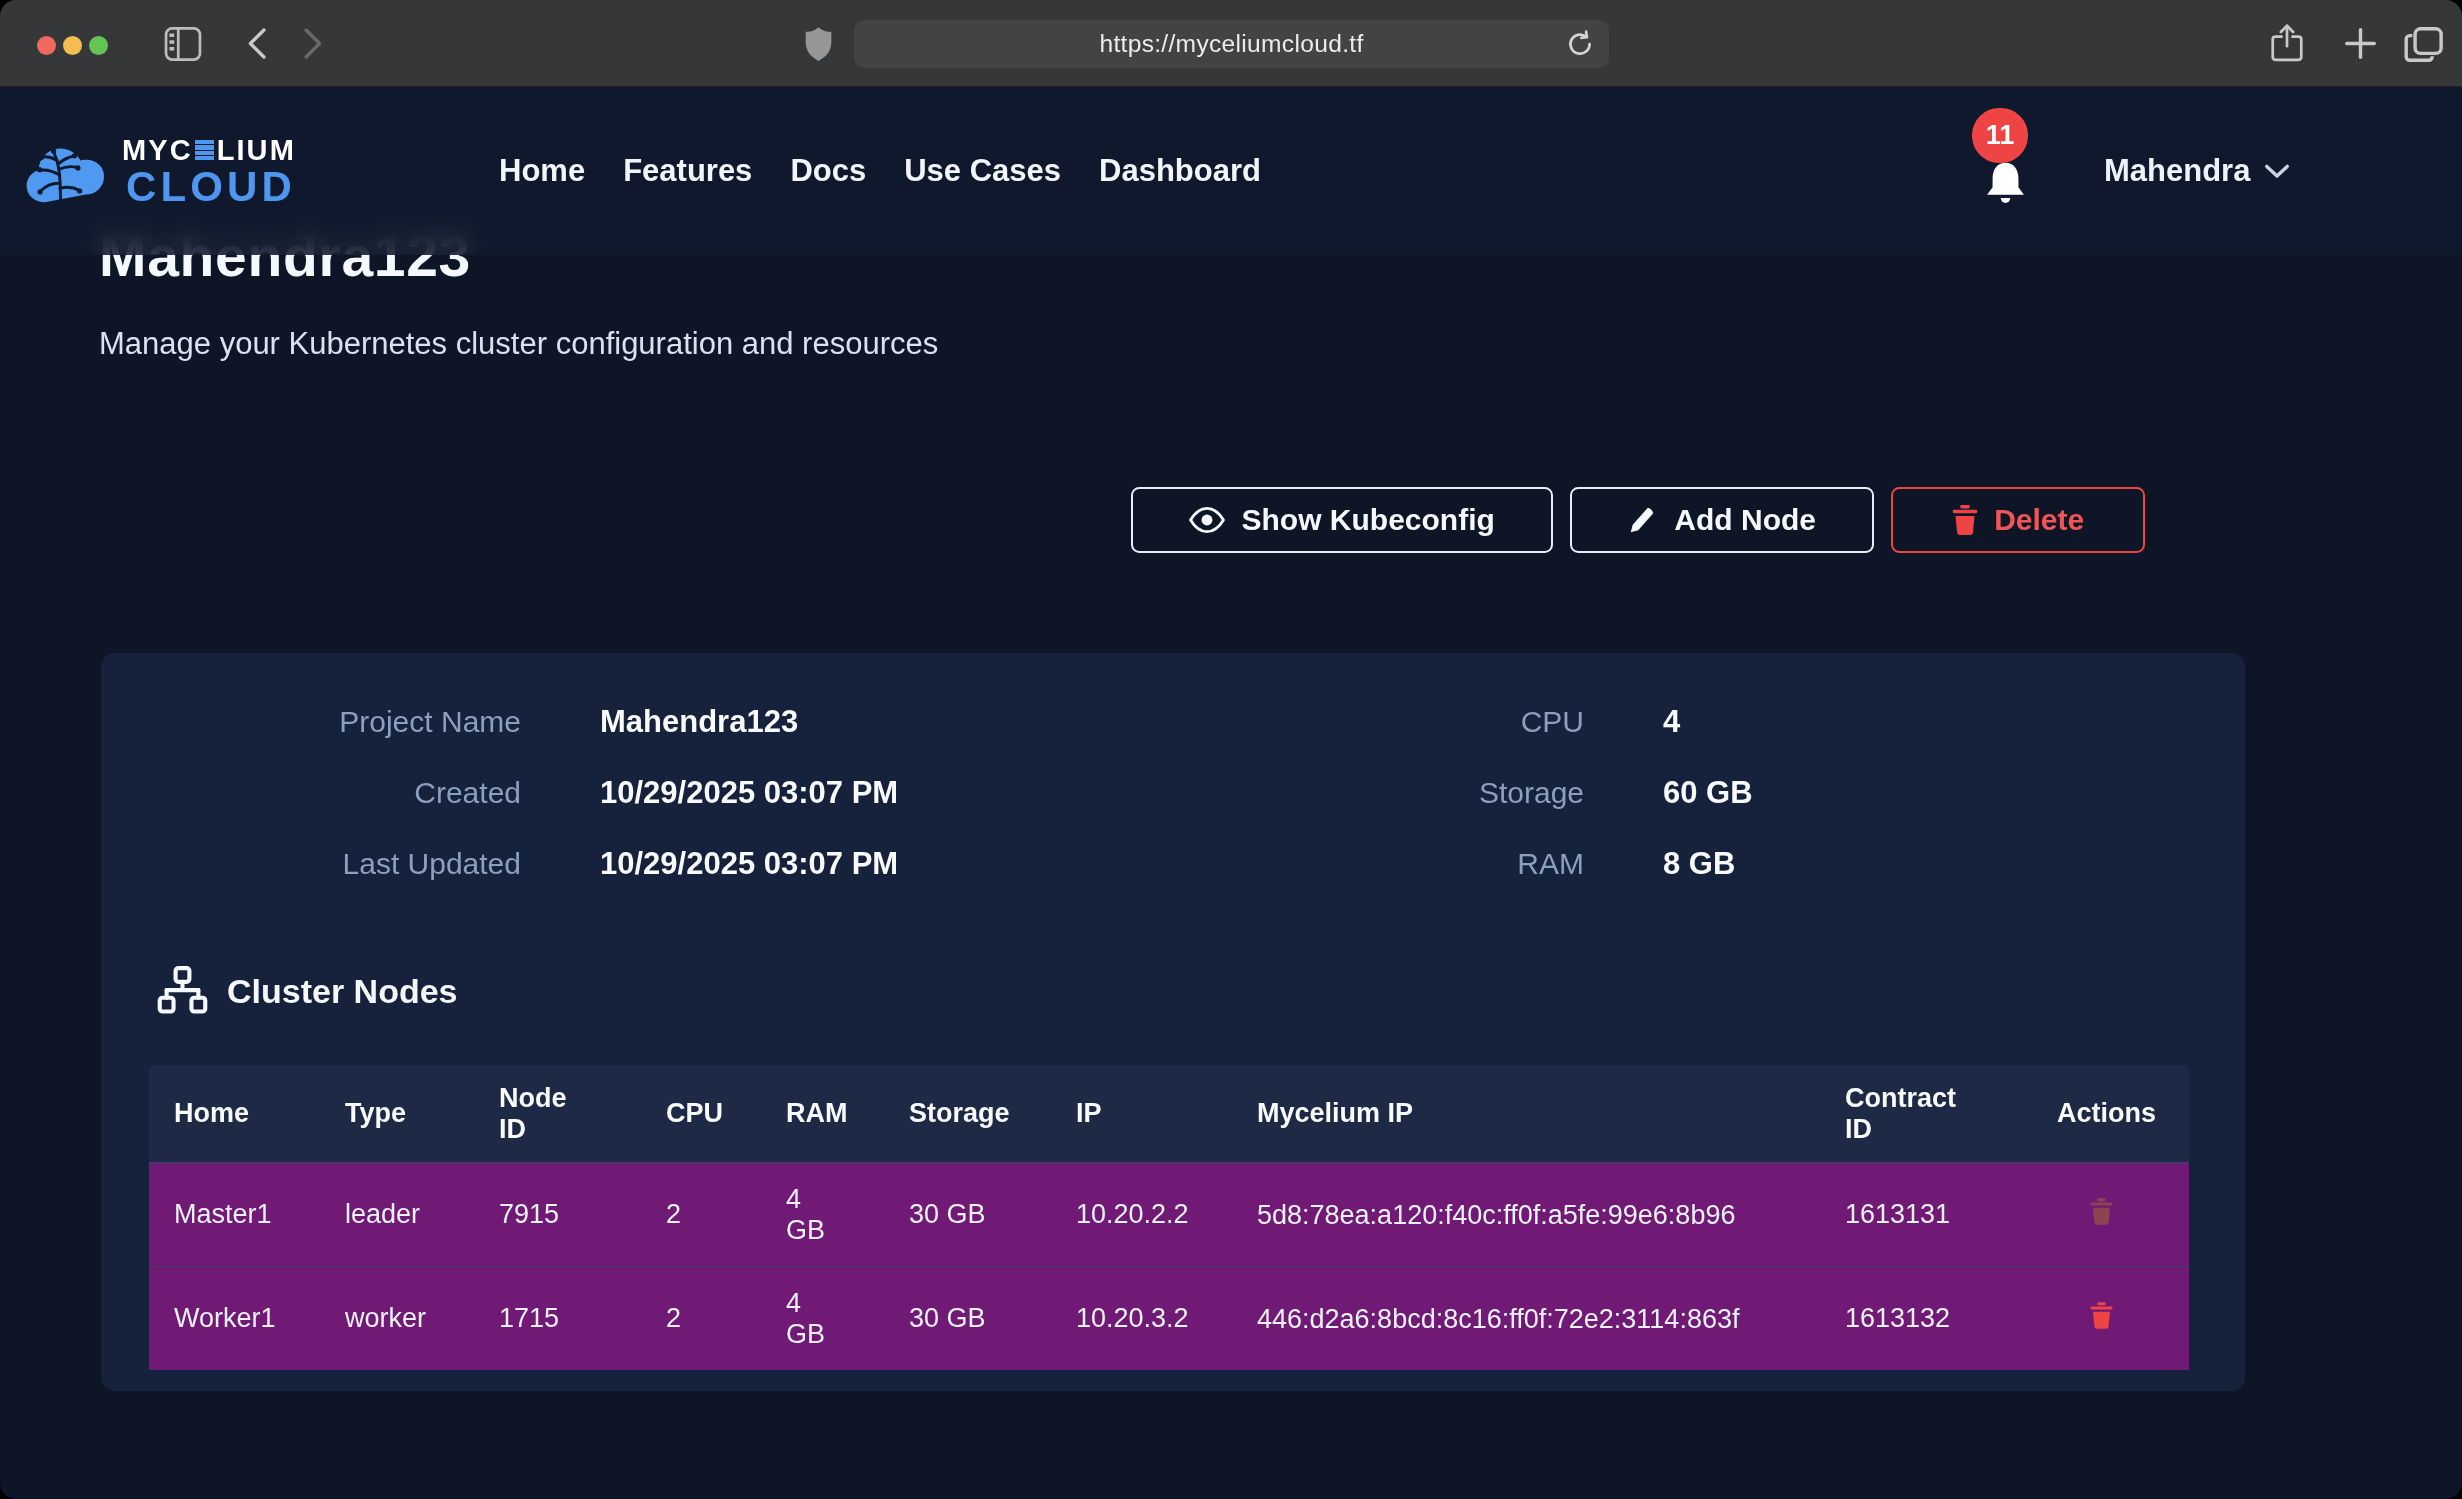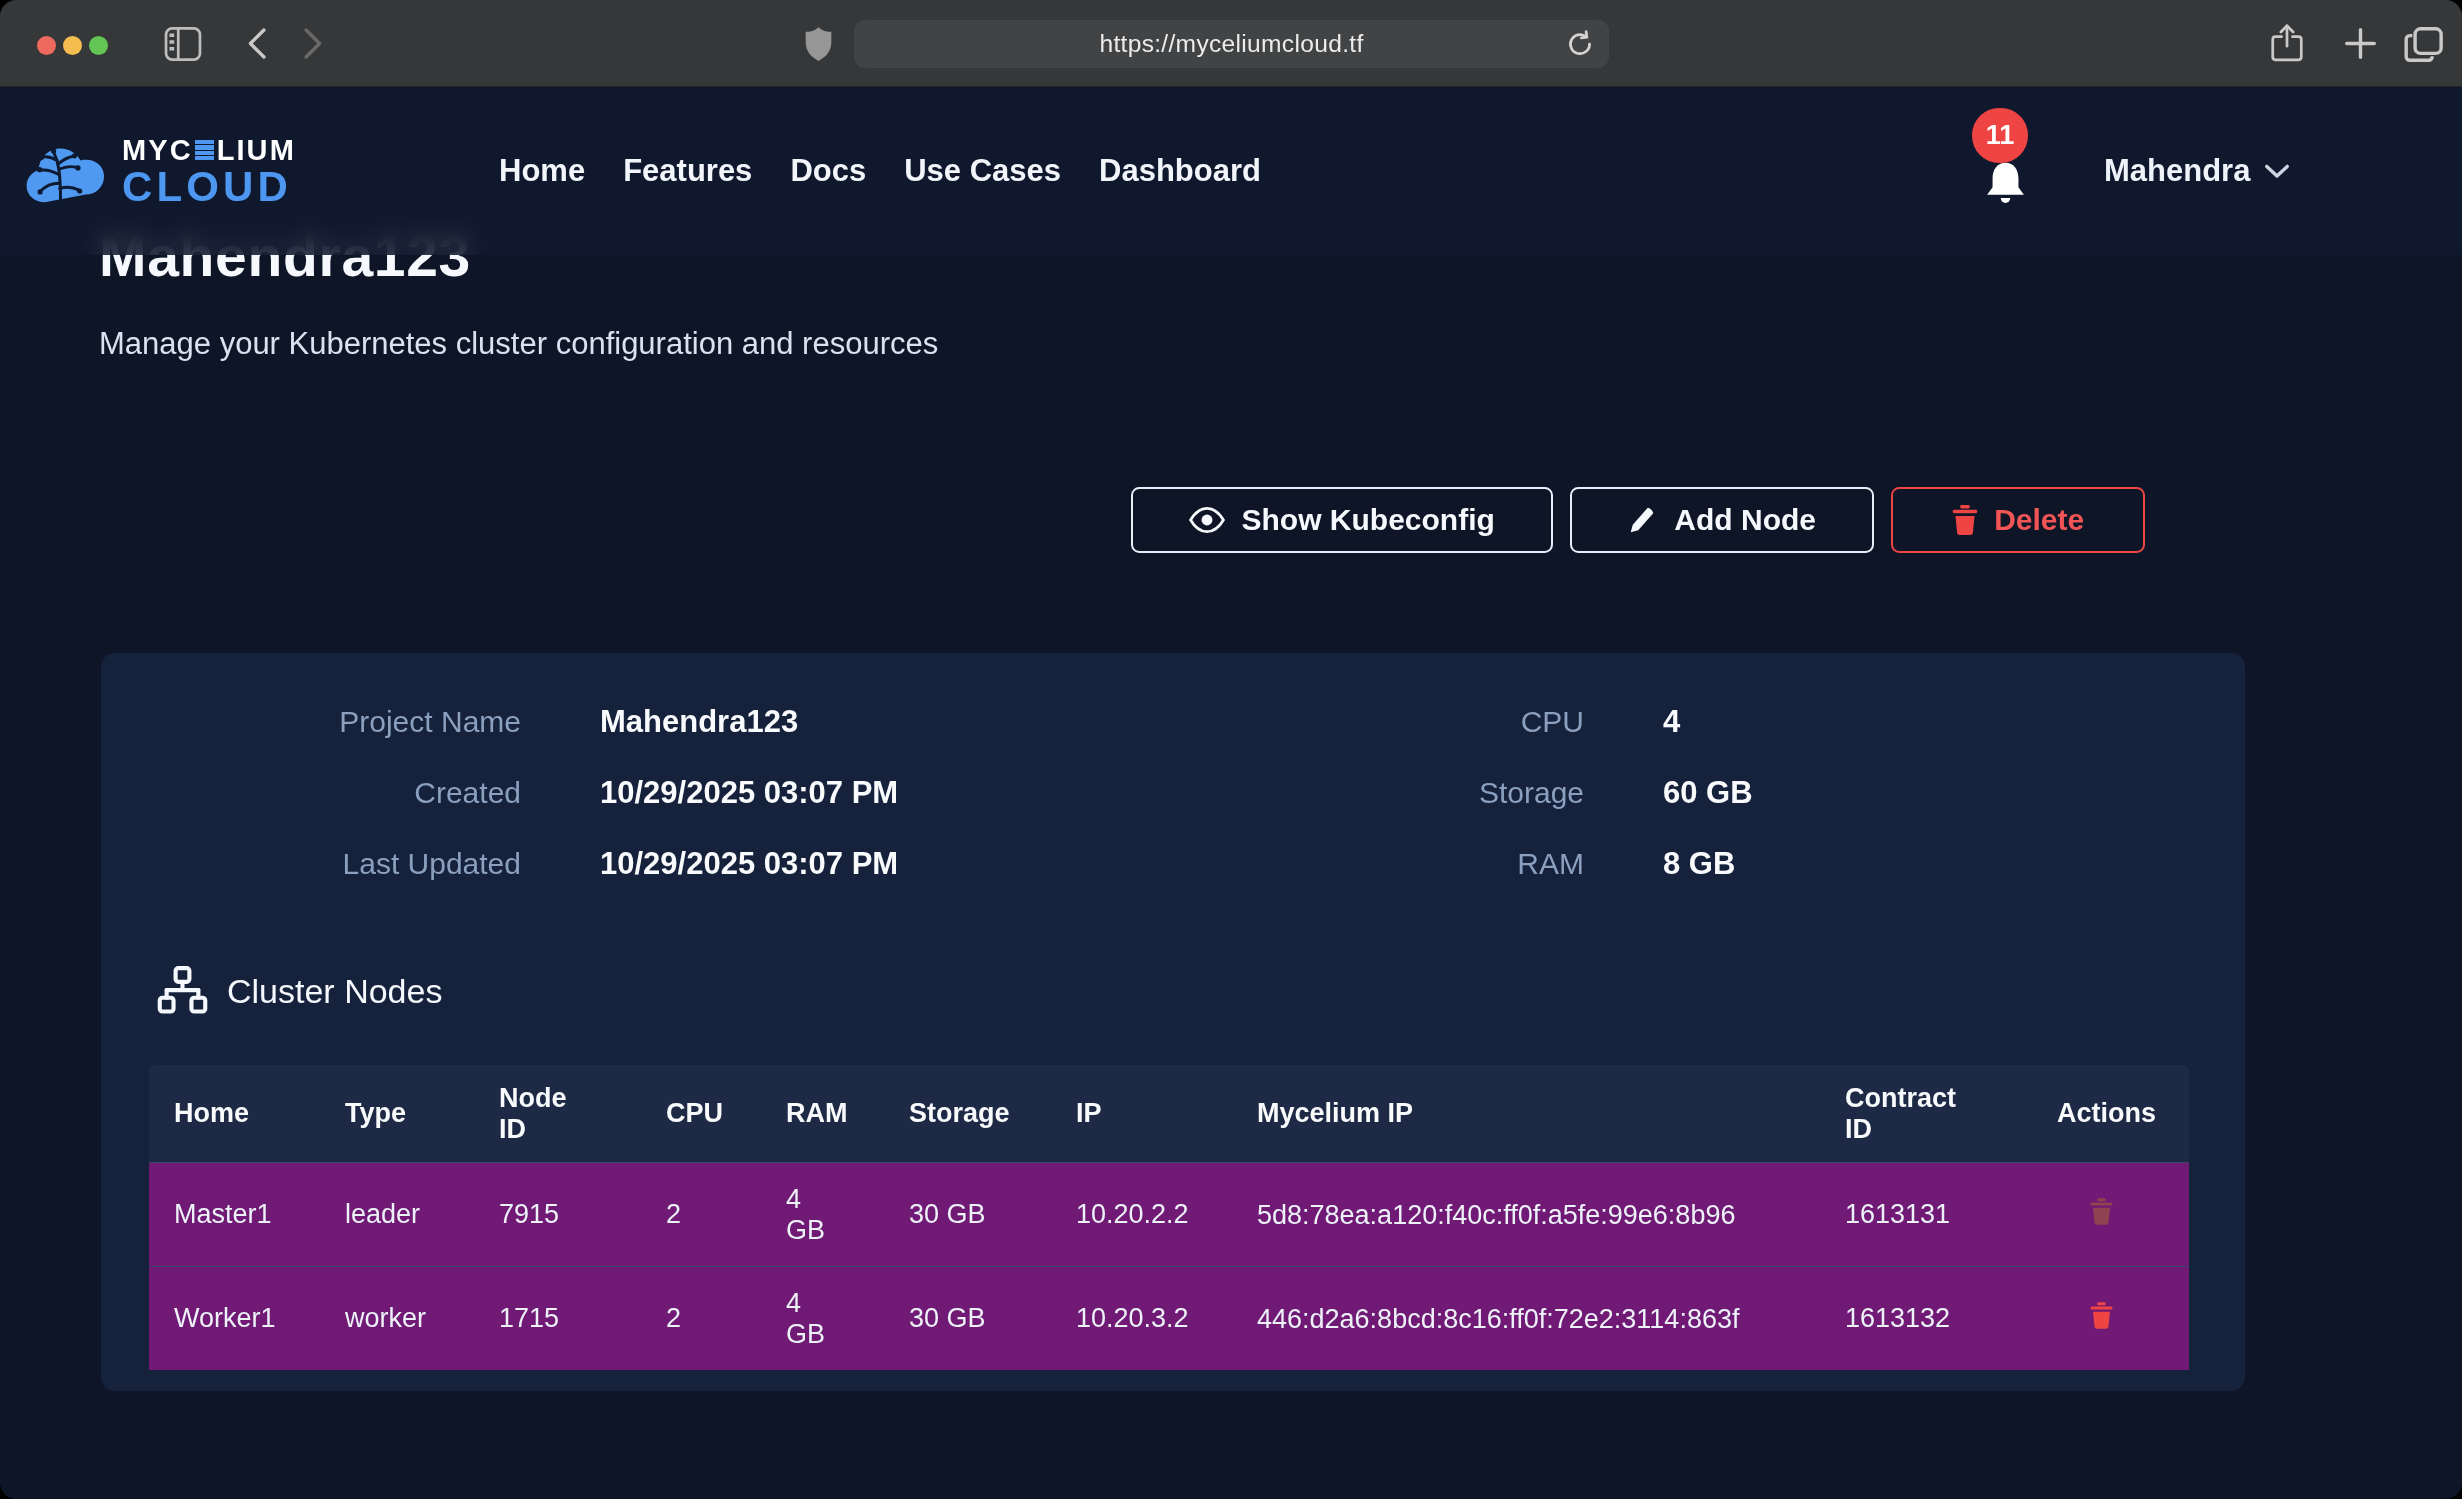--- a/index.html
+++ b/index.html
@@ -34,21 +34,21 @@
             background:rgba(16,25,46,0.80); backdrop-filter:blur(12.3px);
             -webkit-backdrop-filter:blur(12.3px); z-index:5; }
   .brand { position:absolute; left:24px; top:0; height:100%; display:flex;
            align-items:center; gap:11px; }
   .brand-text { display:flex; flex-direction:column; }
   .brand-top { font-size:29px; font-weight:800; color:#ffffff; letter-spacing:2.1px;
                line-height:31px; display:flex; align-items:center; }
   .logo-ebars { display:inline-block; width:18.5px; height:20.5px; margin:0 2.7px;
                 background:repeating-linear-gradient(to bottom,#4d97f0 0 4.1px,transparent 4.1px 5.5px); }
   .brand-bottom { font-size:42px; font-weight:800; color:#4d97f0; letter-spacing:4.1px;
-                  line-height:42px; }
+                  line-height:42px;text-align:right; }
   .nav-links { position:absolute; left:499px; top:0; height:100%; display:flex;
                gap:38px; align-items:center; }
   .nav-link { font-size:31px; font-weight:700; color:#f2f6fb; cursor:pointer; }
   .bell-wrap { position:absolute; left:1972px; top:20.5px; width:82px; height:137px; }
   .badge { position:absolute; left:0; top:0; min-width:56px; height:55px; border-radius:27px;
            background:#ef4444; color:#fff; font-size:27px; font-weight:700;
            display:flex; align-items:center; justify-content:center; }
   .bell-ico { position:absolute; left:11px; top:52px; }
   .user { position:absolute; left:2104px; top:0; height:100%; display:flex;
           align-items:center; gap:13.7px; cursor:pointer; }
@@ -69,21 +69,21 @@
            background:#16213c; border-radius:13.7px; z-index:2; }
   .ov-col { position:absolute; top:33px; }
   .ov-col.left { left:0; }
   .ov-col.right { left:1063px; }
   .ov-row { display:flex; align-items:center; height:71px; }
   .ov-label { width:408px; text-align:right; font-size:30px; color:#8b9fbe;margin-left:12px; }
   .ov-value { margin-left:79px; font-size:31px; font-weight:600; color:#f8fafc; }
 
   .nodes-head { position:absolute; left:56px; top:313px; display:flex; gap:19px;
                 align-items:center; }
-  .nodes-title { font-size:34px; font-weight:400; color:#f5f8fc; }
+  .nodes-title { font-size:34px; font-weight:700; color:#f5f8fc; }
 
   
   .ntable { position:absolute; left:48px; top:412px; width:2040px; border-radius:5.5px 5.5px 0 0;
             overflow:hidden; }
   .trow { display:grid;
           grid-template-columns:171px 154px 167px 120px 123px 167px 181px 588px 212px 132px;
           padding-left:25px; align-items:center; }
   .thead { background:#1e2a45; min-height:97px; }
   .th { font-size:27px; font-weight:700; color:#f8fafc; }
   .th .wrap-node { display:block; max-width:82px; }

